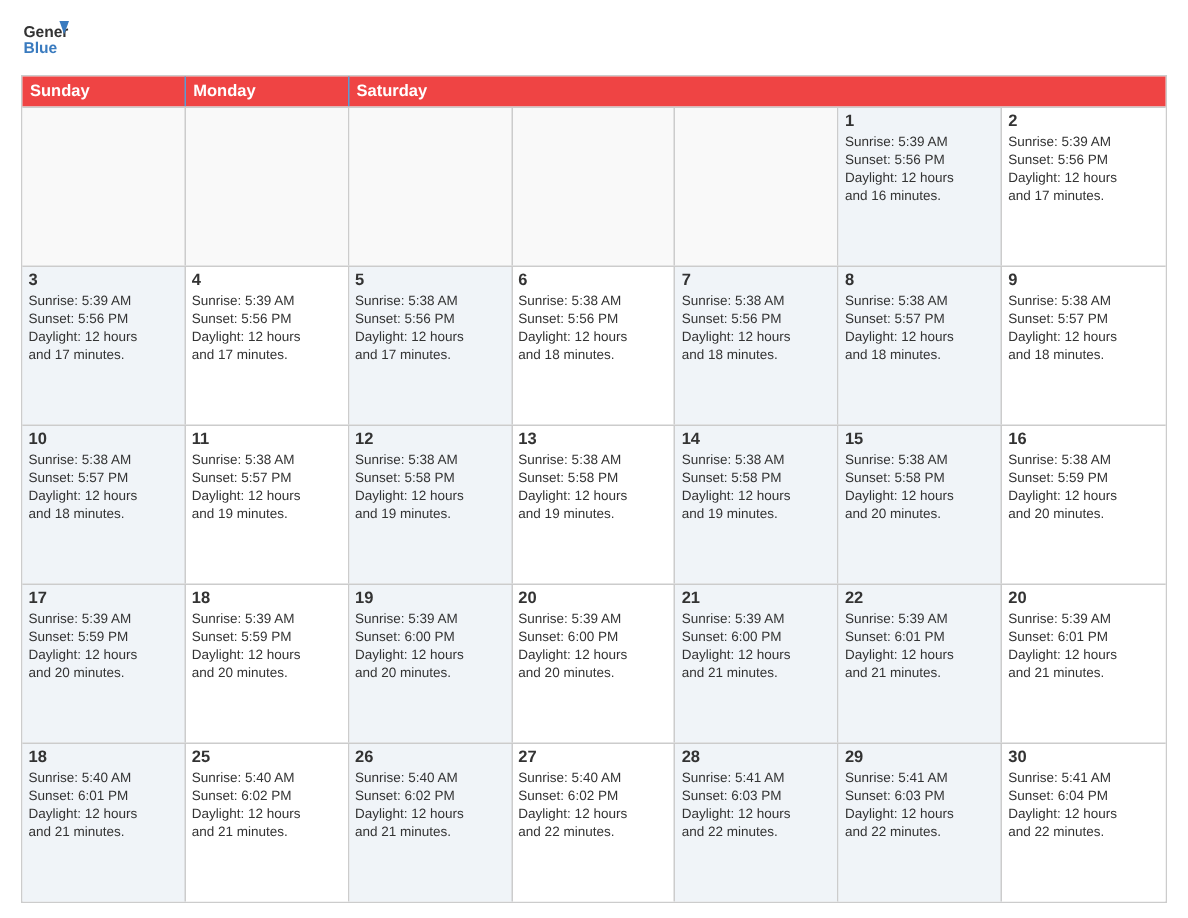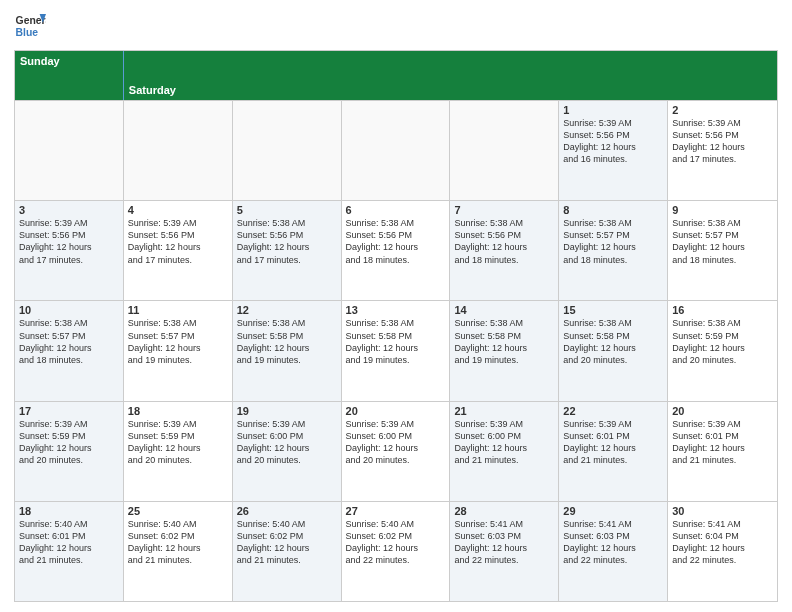--- a/index.html
+++ b/index.html
@@ -46,31 +46,31 @@
     }
     .calendar {
       flex: 1;
       display: flex;
       flex-direction: column;
       border: 1px solid #ccc;
     }
     .cal-header-row {
       display: grid;
       grid-template-columns: repeat(7, 1fr);
-      background: #15803d;
+      background: #ef4444;
     }
     .cal-header-cell {
       color: #fff;
       font-size: 11px;
       font-weight: bold;
       padding: 4px 5px;
       border-right: 1px solid #5a9bd4;
       text-align: left;
     }
-    .cal-header-cell:last-child { border-right: none; margin-top: 29px; }
+    .cal-header-cell:last-child { border-right: none; }
     .cal-body {
       flex: 1;
       display: flex;
       flex-direction: column;
     }
     .cal-row {
       display: grid;
       grid-template-columns: repeat(7, 1fr);
       flex: 1;
       border-top: 1px solid #ccc;
@@ -114,20 +114,21 @@
     </div>
     <div class="title-block">
       <div class="month-title"></div>
       <div class="location"></div>
     </div>
   </div>
 
   <div class="calendar">
     <div class="cal-header-row">
     <div class="cal-header-cell">Sunday</div>
+        <div class="cal-header-cell">Monday</div>
         <div class="cal-header-cell">Saturday</div>
       </div>
     <div class="cal-body">
     <div class="cal-row">
           <div class="cal-cell empty"></div>
           <div class="cal-cell empty"></div>
           <div class="cal-cell empty"></div>
           <div class="cal-cell empty"></div>
           <div class="cal-cell empty"></div>
           <div class="cal-cell shaded">

